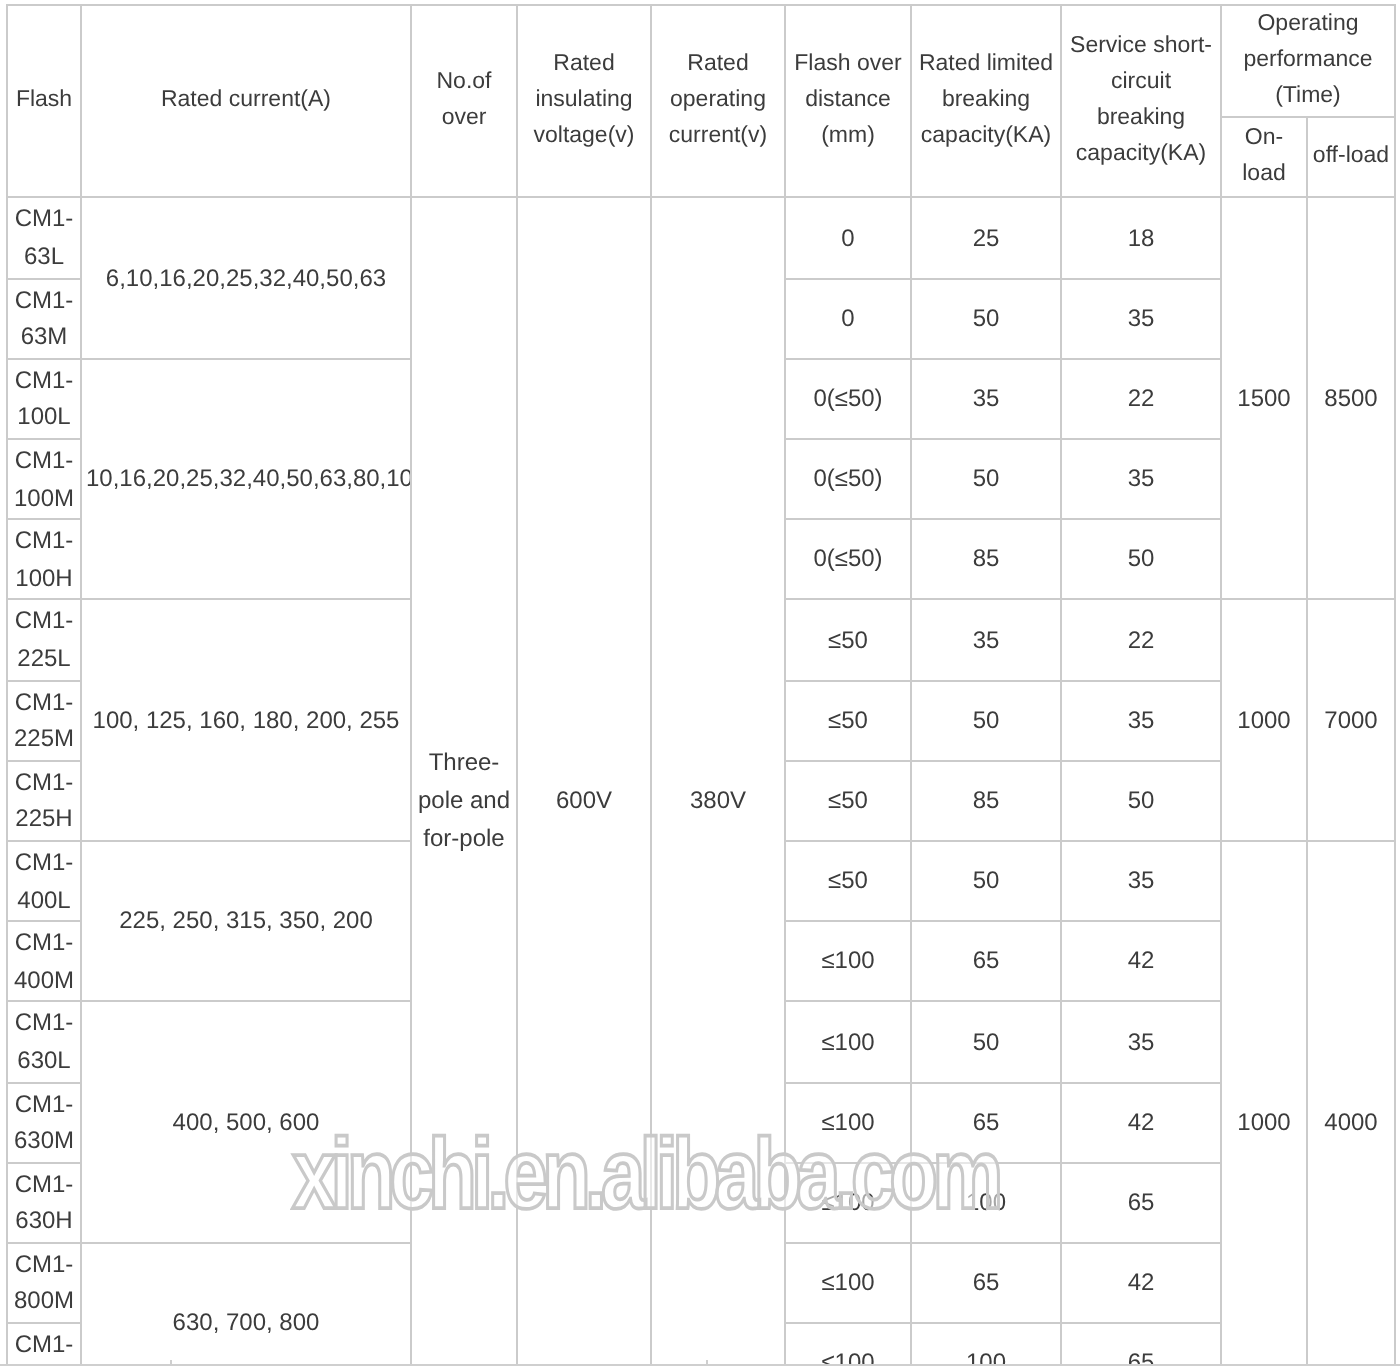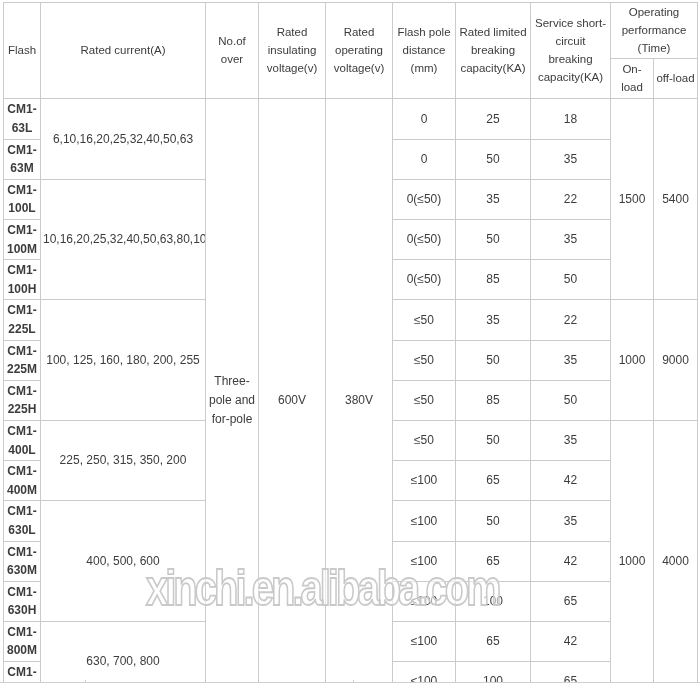--- a/index.html
+++ b/index.html
@@ -16,21 +16,21 @@
     border:1px solid #cbcbcb;
     color:#3c3c3c;font-weight:normal;
     text-align:center;vertical-align:middle;
     padding:1px 2px;overflow:hidden;
   }
   thead th{font-size:11.5px;line-height:1.55;}
   tbody td{font-size:12px;line-height:1.55;}
   thead tr.h1{height:53px;}
   thead tr.h2{height:40px;}
   tbody tr{height:38.85px;}
-  td.type-cell{white-space:pre-line;line-height:1.55;font-weight:bold;}
+  td.type-cell{white-space:pre-line;line-height:1.55;}
   .watermark{
     position:absolute;left:146px;top:560px;
     font-size:40px;font-weight:bold;letter-spacing:-3px;white-space:nowrap;
     color:rgba(255,255,255,0.55);
     -webkit-text-stroke:1.5px #c9c9c9;
     transform:scaleY(1.25);transform-origin:top left;
     pointer-events:none;z-index:5;
   }
   .next-table-edge{position:absolute;left:0;top:682px;width:700px;height:1px;background:#cfcfcf;}
   .edge-tick{position:absolute;width:1px;height:3px;top:680px;background:#cfcfcf;}
@@ -53,22 +53,22 @@
         <col style="width: 80px;">
         <col style="width: 43px;">
         <col style="width: 44px;">
       </colgroup>
       <thead>
         <tr class="h1">
           <th rowspan="2">Flash</th>
           <th rowspan="2">Rated current(A)</th>
           <th rowspan="2">No.of over</th>
           <th rowspan="2">Rated insulating voltage(v)</th>
-          <th rowspan="2">Rated operating voltage(v)</th>
-          <th rowspan="2">Flash pole distance (mm)</th>
+          <th rowspan="2">Rated operating current(v)</th>
+          <th rowspan="2">Flash over distance (mm)</th>
           <th rowspan="2">Rated limited breaking capacity(KA)</th>
           <th rowspan="2">Service short-circuit breaking capacity(KA)</th>
           <th colspan="2">Operating performance (Time)</th>
         </tr>
         <tr class="h2">
           <th>On-load</th>
           <th>off-load</th>
         </tr>
       </thead>
       <tbody>
@@ -76,21 +76,21 @@
           <td class="type-cell">CM1-
 63L</td>
           <td rowspan="2">6,10,16,20,25,32,40,50,63</td>
           <td rowspan="15">Three-pole and for-pole</td>
           <td rowspan="15">600V</td>
           <td rowspan="15">380V</td>
           <td>0</td>
           <td>25</td>
           <td>18</td>
           <td rowspan="5">1500</td>
-          <td rowspan="5">5400</td>
+          <td rowspan="5">8500</td>
         </tr>
         <tr>
           <td class="type-cell">CM1-
 63M</td>
           <td>0</td>
           <td>50</td>
           <td>35</td>
         </tr>
         <tr>
           <td class="type-cell">CM1-
@@ -115,21 +115,21 @@
           <td>50</td>
         </tr>
         <tr>
           <td class="type-cell">CM1-
 225L</td>
           <td rowspan="3">100, 125, 160, 180, 200, 255</td>
           <td>≤50</td>
           <td>35</td>
           <td>22</td>
           <td rowspan="3">1000</td>
-          <td rowspan="3">9000</td>
+          <td rowspan="3">7000</td>
         </tr>
         <tr>
           <td class="type-cell">CM1-
 225M</td>
           <td>≤50</td>
           <td>50</td>
           <td>35</td>
         </tr>
         <tr>
           <td class="type-cell">CM1-

